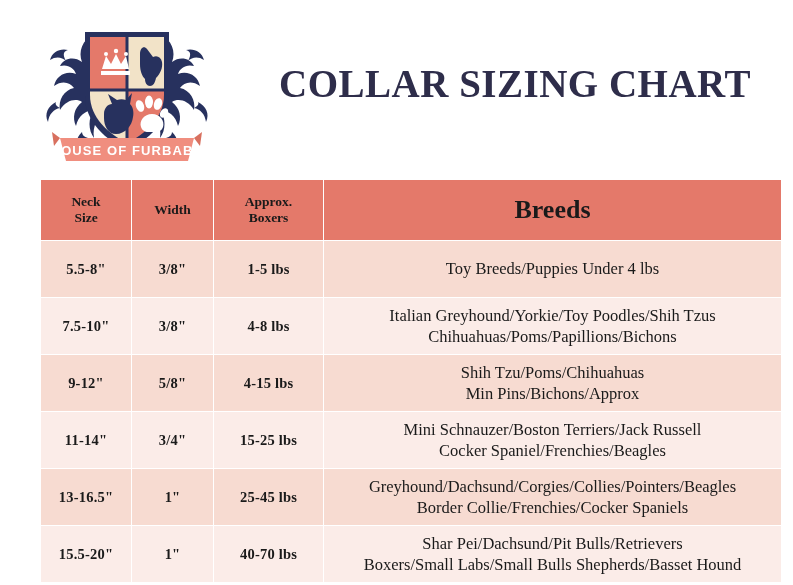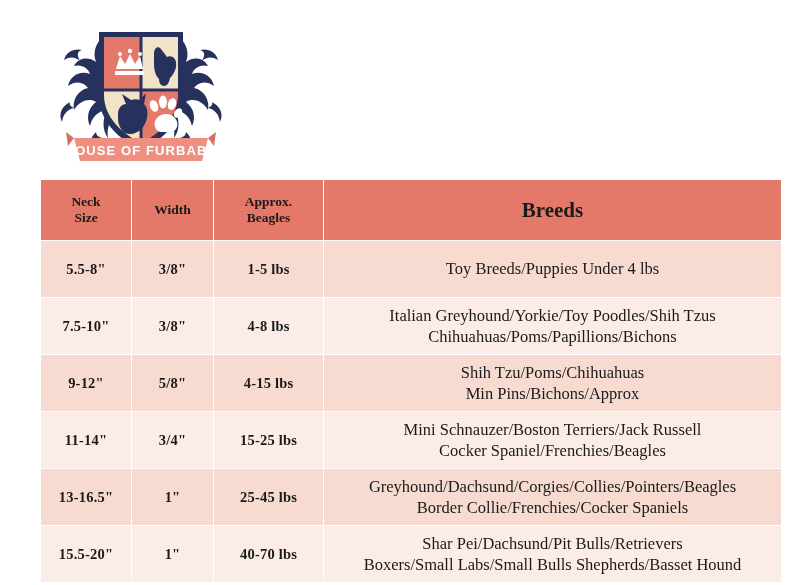--- a/index.html
+++ b/index.html
@@ -19,21 +19,21 @@
   .header-band {
     position: absolute;
     left: 0;
     top: 0;
     width: 793px;
     height: 172px;
   }
 
   .logo-wrap {
     position: absolute;
-    left: 36px;
+    left: 22px;
     top: 14px;
     width: 210px;
     height: 152px;
   }
   .logo-svg { display: block; }
 
   .page-title {
     position: absolute;
     left: 250px;
     top: 63px;
@@ -67,21 +67,21 @@
 
   thead th {
     background: #e4796a;
     color: #ffffff;
     font-family: "Liberation Serif", serif;
     font-weight: bold;
     height: 58px;
     line-height: 1.15;
   }
   th.h-small { font-size: 13.5px; }
-  th.h-breeds { font-size: 21px; }
+  th.h-breeds { font-size: 26px; }
 
   col.c-neck   { width: 91px; }
   col.c-width  { width: 82px; }
   col.c-weight { width: 110px; }
   col.c-breeds { width: 458px; }
 
   tbody tr.row-odd  td { background: #f7dbd1; }
   tbody tr.row-even td { background: #fbece8; }
 
   tbody td { height: 48px; }
@@ -155,39 +155,40 @@
         <path d="M130 100 C138 100 143 107 141 113 C139 119 133 118 130 118 C127 118 121 119 119 113 C117 107 122 100 130 100 Z"></path>
       </g>
 
       <path d="M38 124 L172 124 L166 147 L44 147 Z" fill="#f08e7f"></path>
       <path d="M38 124 L30 118 L32 132 Z" fill="#d8705f"></path>
       <path d="M172 124 L180 118 L178 132 Z" fill="#d8705f"></path>
       <text x="105" y="141" text-anchor="middle" font-family="Liberation Sans, sans-serif" font-size="13" font-weight="bold" letter-spacing="1.1" fill="#ffffff">HOUSE OF FURBABY</text>
     </svg>
   </div>
 
+  <div class="page-title">COLLAR SIZING CHART</div>
 </div>
 
 <table class="chart-table">
   <colgroup>
     <col class="c-neck">
     <col class="c-width">
     <col class="c-weight">
     <col class="c-breeds">
   </colgroup>
   <thead>
     <tr>
       <th class="h-small">
         <span>Neck</span><br>
         <span>Size</span>
       </th>
       <th class="h-small">Width</th>
       <th class="h-small">
         <span>Approx.</span><br>
-        <span>Beagles</span>
+        <span>Boxers</span>
       </th>
       <th class="h-breeds">Breeds</th>
     </tr>
   </thead>
   <tbody id="table-body">
       <tr class="row-odd">
         <td class="cell-small">5.5-8"</td>
         <td class="cell-small">3/8"</td>
         <td class="cell-small">1-5 lbs</td>
         <td class="cell-breeds">

